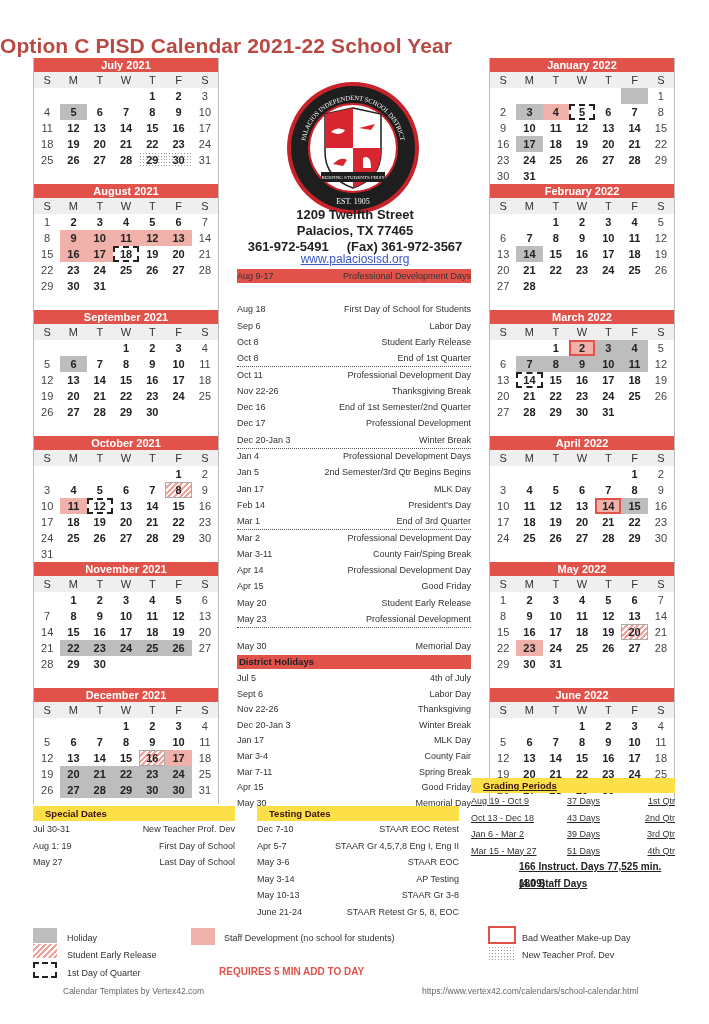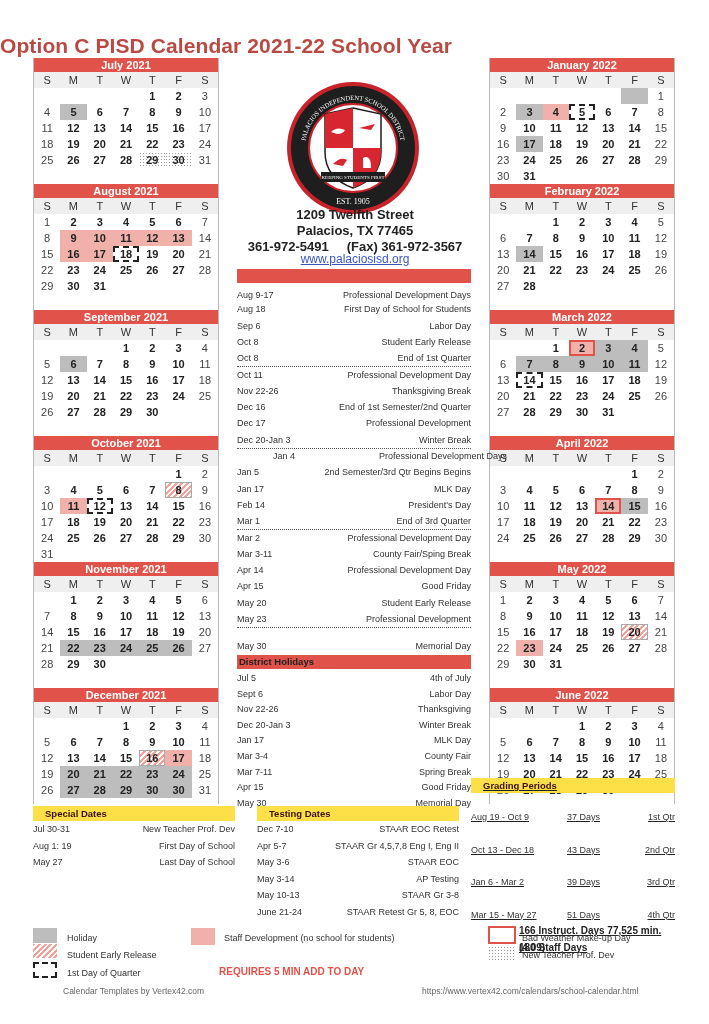--- a/index.html
+++ b/index.html
@@ -27,21 +27,21 @@
   .url { position:absolute; left:237px; width:236px; text-align:center; font-size:12px; color:#3a55c5; text-decoration:underline; }
   .redbar { position:absolute; background:#e0524a; }
   .ev { position:absolute; left:237px; width:234px; display:flex; justify-content:space-between; font-size:9px; color:#333; height:16px; line-height:16px; }
   .ev.dot { border-bottom:1px dotted #555; }
   .ev .d { white-space:nowrap; }
   .ev .n { white-space:nowrap; text-align:right; }
   .dhhead { position:absolute; left:237px; width:234px; height:14px; line-height:14px; background:#e0524a; color:#222; font-weight:bold; font-size:9.5px; padding-left:2px; box-sizing:border-box; }
   .box { position:absolute; }
   .bhead { background:#fde047; color:#3a1111; font-weight:bold; font-size:9.5px; height:15px; line-height:15px; padding-left:12px; }
   .brow { display:flex; justify-content:space-between; font-size:9px; height:16.5px; line-height:16.5px; color:#333; }
-  .grow { display:grid; grid-template-columns:96px 46px 1fr; font-size:9px; height:16.5px; line-height:16.5px; color:#333;margin-top:16px; }
+  .grow { display:grid; grid-template-columns:96px 46px 1fr; font-size:9px; height:16.5px; line-height:16.5px; color:#333; }
   .grow span:last-child { text-align:right; }
   .gsum { font-size:10px; font-weight:bold; height:16.5px; line-height:16.5px; padding-left:48px; color:#222; }
   .sw { position:absolute; width:24px; box-sizing:border-box; }
   .ltext { position:absolute; font-size:9px; color:#333; white-space:nowrap;text-align:right; }
   .foot { position:absolute; font-size:8.5px; color:#666; }
   .req { position:absolute; font-size:10px; font-weight:bold; color:#e0524a; }
 </style>
 </head>
 <body>
 
@@ -784,21 +784,21 @@
 </svg>
 
 <div class="addr" style="top:207px;">1209 Twelfth Street</div>
 <div class="addr" style="top:223px;">Palacios, TX 77465</div>
 <div class="addr" style="top:239px; white-space:pre;">361-972-5491     (Fax) 361-972-3567</div>
 <div class="url" style="top:252px;">www.palaciosisd.org</div>
 
 <div class="redbar" style="left:237px; top:269px; width:234px; height:14px;"></div>
 
 <div id="events">
-    <div class="ev" style="top: 287px;">
+    <div class="ev" style="top: 268px;">
       <span class="d">Aug 9-17</span>
       <span class="n">Professional Development Days</span>
     </div>
     <div class="ev" style="top: 301.3px;">
       <span class="d">Aug 18</span>
       <span class="n">First Day of School for Students</span>
     </div>
     <div class="ev" style="top: 317.6px;">
       <span class="d">Sep 6</span>
       <span class="n">Labor Day</span>
@@ -824,21 +824,21 @@
       <span class="n">End of 1st Semester/2nd Quarter</span>
     </div>
     <div class="ev" style="top: 415.4px;">
       <span class="d">Dec 17</span>
       <span class="n">Professional Development</span>
     </div>
     <div class="ev dot" style="top: 431.7px;">
       <span class="d">Dec 20-Jan 3</span>
       <span class="n">Winter Break</span>
     </div>
-    <div class="ev" style="top: 448px; margin-left: 36px;">
+    <div class="ev" style="top: 448px;">
       <span class="d">Jan 4</span>
       <span class="n">Professional Development Days</span>
     </div>
     <div class="ev" style="top: 464.3px;">
       <span class="d">Jan 5</span>
       <span class="n">2nd Semester/3rd Qtr Begins Begins</span>
     </div>
     <div class="ev" style="top: 480.6px;">
       <span class="d">Jan 17</span>
       <span class="n">MLK Day</span>

